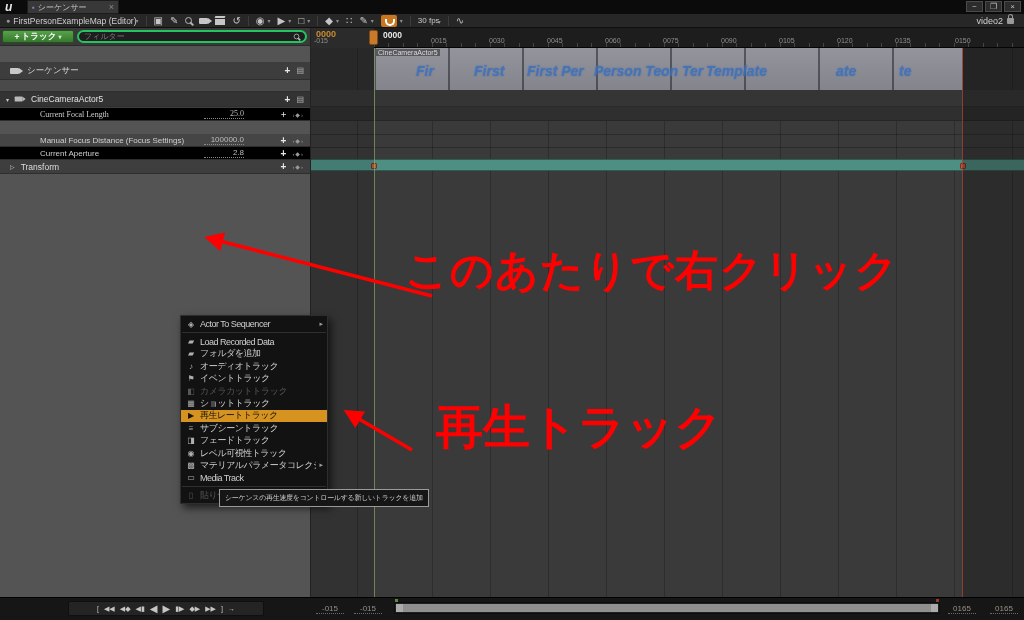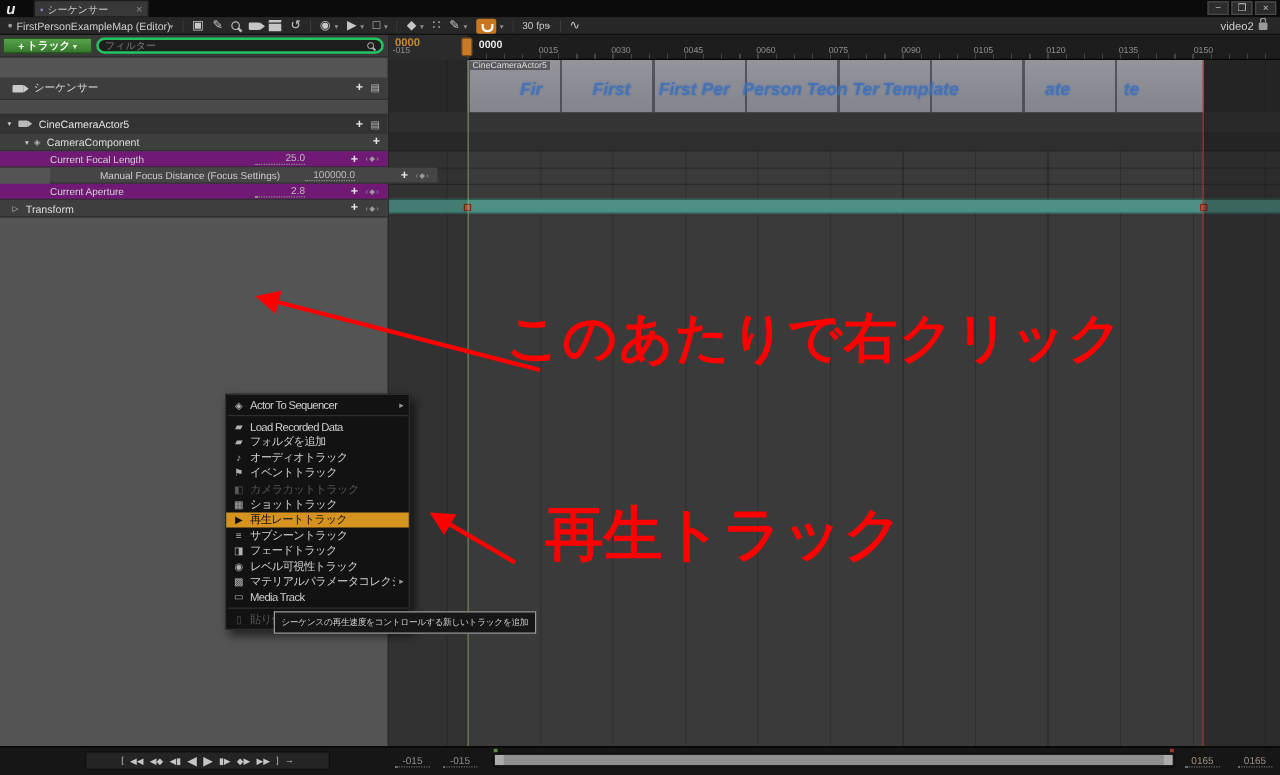--- a/index.html
+++ b/index.html
@@ -225,37 +225,37 @@
       </span>
     </div>
     <div class="lp-row abs" style="top:79px;height:14px;background:#3e3e3e;">
       <span class="expander" style="margin-left:20px;">▾</span>
       <span style="margin-left:4px;color:#b0b0b0;font-size:7px;">◈</span>
       <span style="margin-left:5px;color:#dcdcdc;">CameraComponent</span>
       <span class="lp-right">
           <span class="plus">+</span>
         </span>
     </div>
-    <div class="lp-row abs" style="top:93px;height:13px;background:#701a75;">
+    <div class="lp-row abs" style="top:80px;height:13px;background:#000000;font-family:Liberation Serif, serif;">
       <span style="margin-left:40px;font-size:8px;color:#cfcfcf;">Current Focal Length</span>
       <span class="val">25.0</span>
       <span class="lp-right">
         <span class="plus">+</span>
         <span class="keynav">‹◆›</span>
       </span>
     </div>
-    <div class="lp-row abs" style="top:106px;height:13px;background:#454545;margin-left:40px;">
+    <div class="lp-row abs" style="top:106px;height:13px;background:#454545;">
       <span style="margin-left:40px;font-size:8px;color:#cfcfcf;">Manual Focus Distance (Focus Settings)</span>
       <span class="val">100000.0</span>
       <span class="lp-right">
         <span class="plus">+</span>
         <span class="keynav">‹◆›</span>
       </span>
     </div>
-    <div class="lp-row abs" style="top:119px;height:13px;background:#701a75;">
+    <div class="lp-row abs" style="top:119px;height:13px;background:#000000;">
       <span style="margin-left:40px;font-size:8px;color:#cfcfcf;">Current Aperture</span>
       <span class="val">2.8</span>
       <span class="lp-right">
         <span class="plus">+</span>
         <span class="keynav">‹◆›</span>
       </span>
     </div>
     <div class="lp-row abs" style="top:132px;height:14px;background:#3e3e3e;">
       <span class="expander" style="margin-left:10px;">▷</span>
       <span style="margin-left:6px;color:#dcdcdc;">Transform</span>

